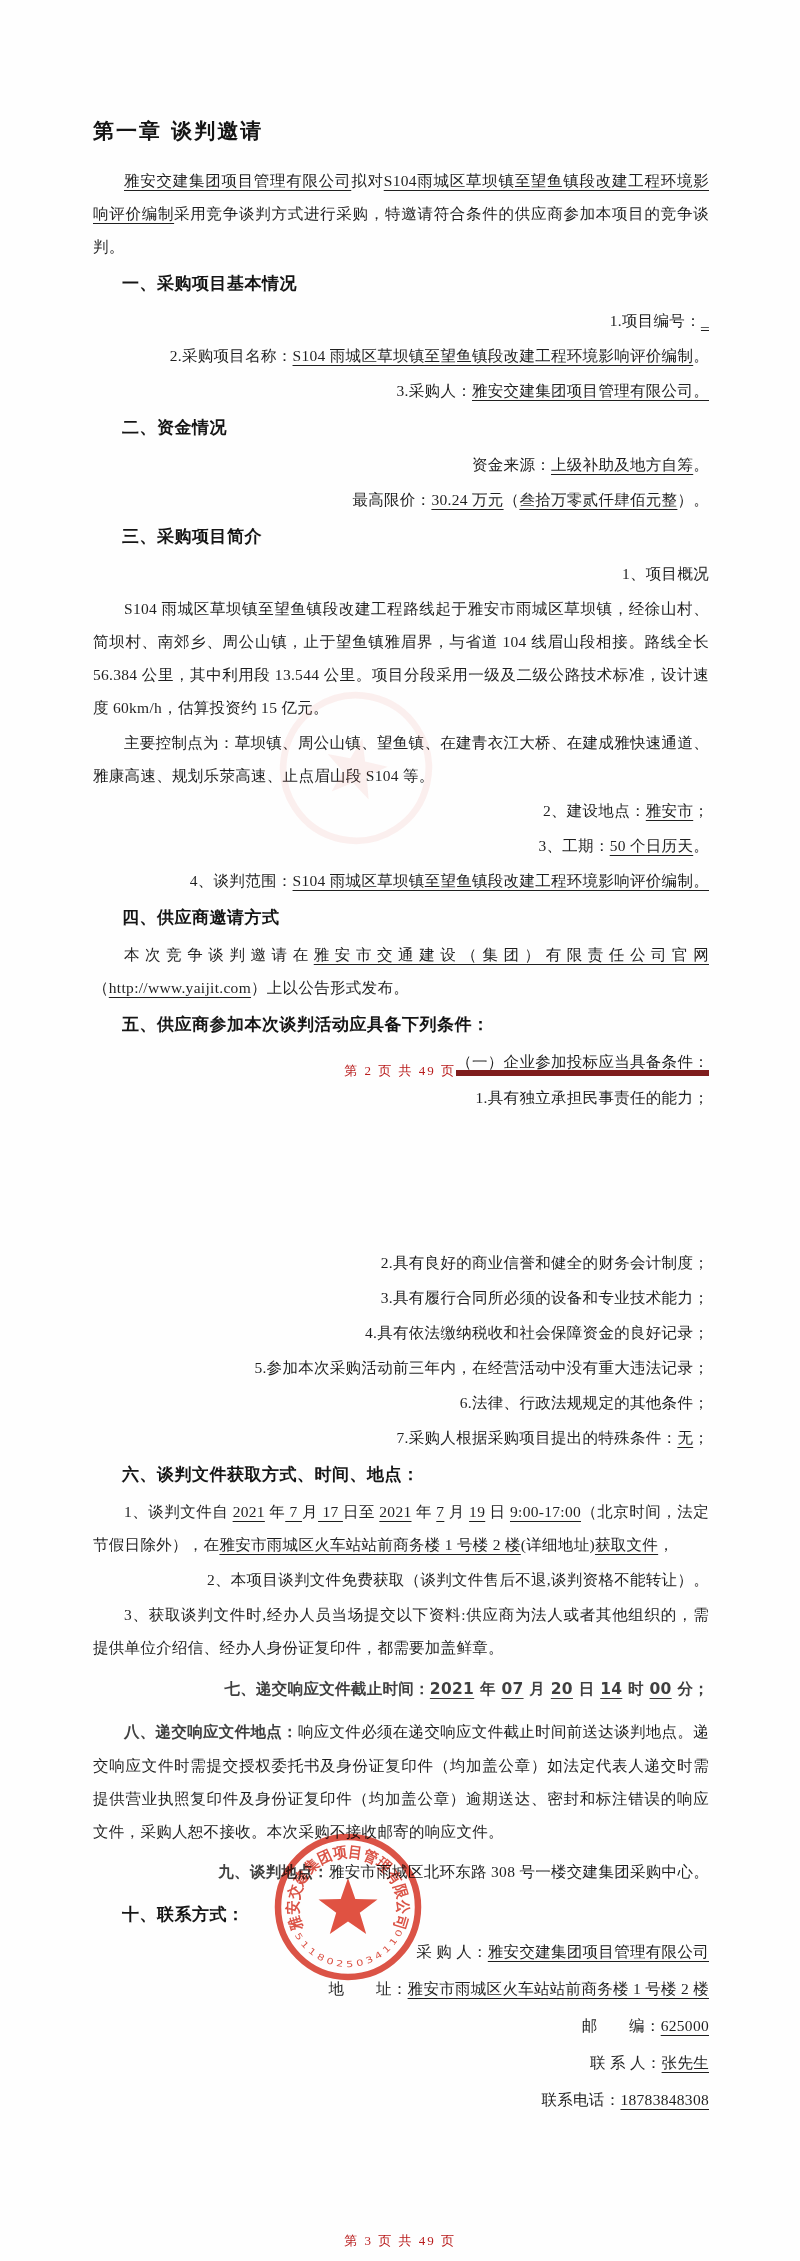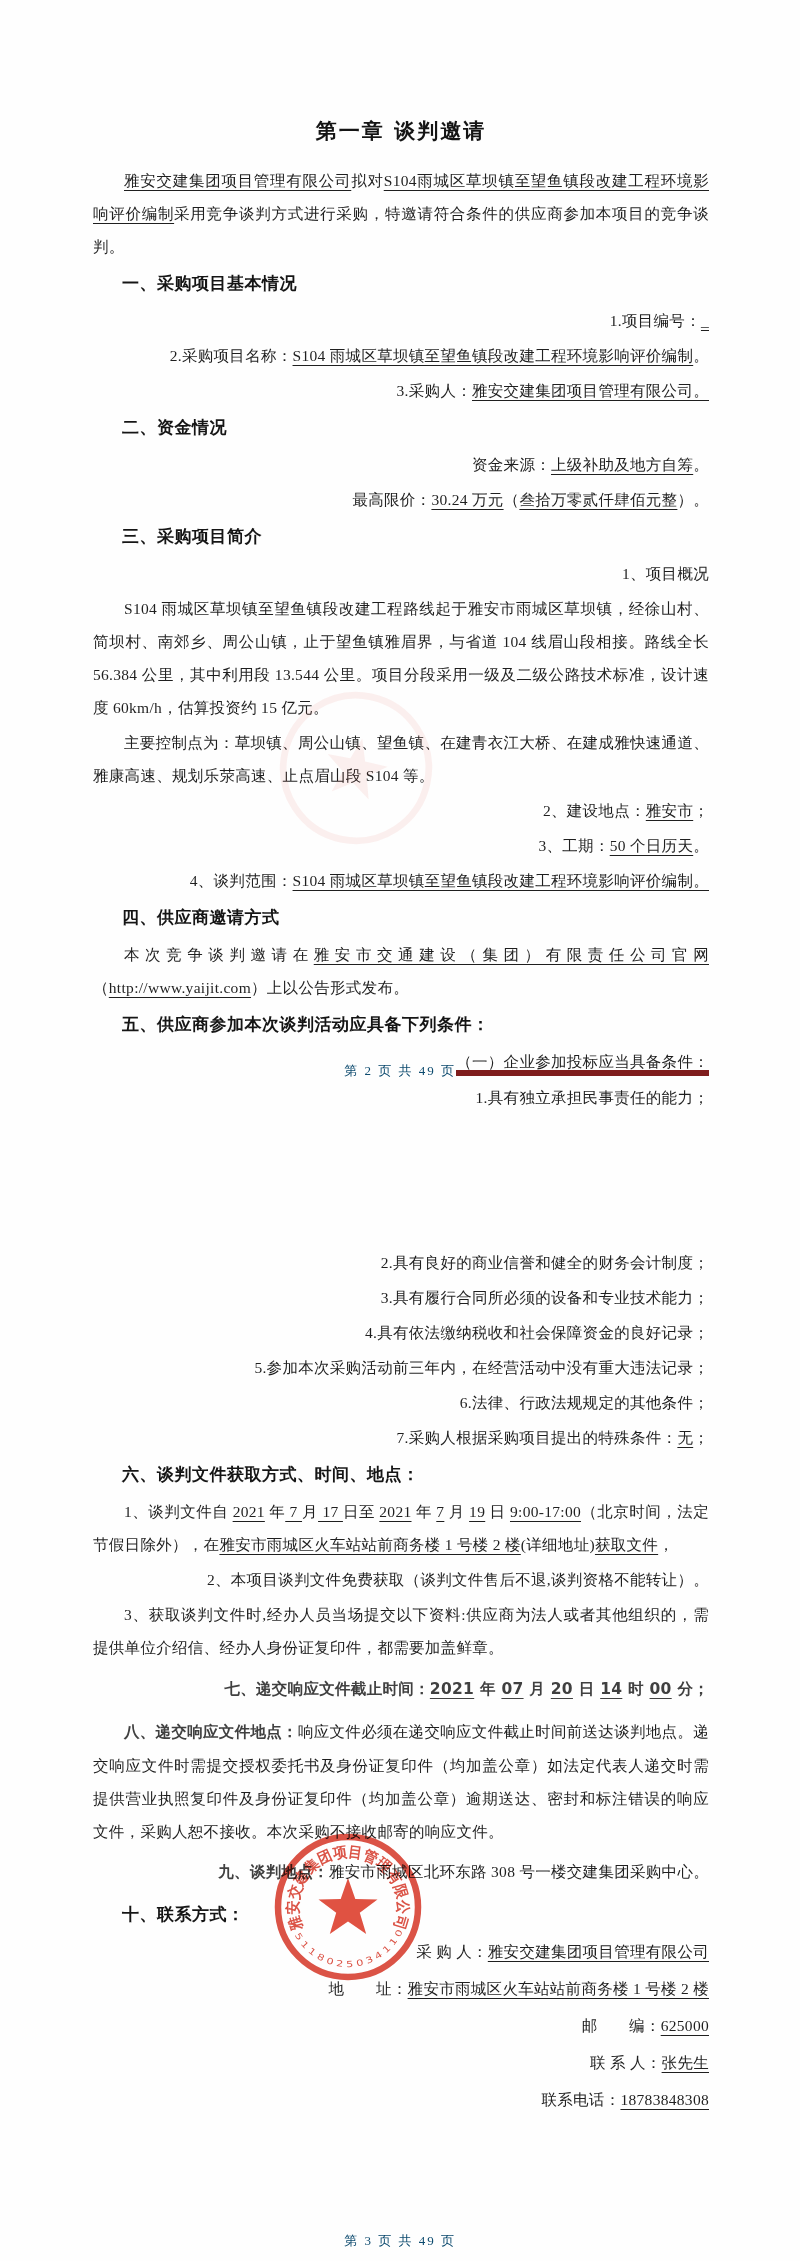--- a/index.html
+++ b/index.html
@@ -7,40 +7,40 @@
     width:800px;height:2261px;position:relative;overflow:hidden;
     background:#fefefe;color:#1f1f1f;
     font-family:"Liberation Serif","DejaVu Serif",serif;
     font-size:15.5px;line-height:33px;letter-spacing:0.3px;
   }
   .page{position:absolute;left:93px;width:616px;}
   .pg1{top:114px;}
   .pg2{top:1246px;}
   .title{
     font-family:"DejaVu Sans","Liberation Sans",sans-serif;
-    font-weight:bold;font-size:21px;text-align:center;
+    font-weight:bold;font-size:21px;
     margin:0 0 16px 0;line-height:34px;letter-spacing:2px;color:#151515;
   }
   .h{
     font-family:Liberation Mono, monospace;
     font-weight:bold;font-size:17px;line-height:30px;color:#151515;
     margin:7px 0 4px 0;text-indent:1.7em;letter-spacing:0.5px;
   }
   p{margin:0 0 2px 0;text-align:right;}
   .ind{text-indent:2em;}
   .just{text-align:justify;}
   .it{margin-bottom:2px;}
   .sub{text-indent:1.1em;margin-bottom:3px;}
   .sub span{border-bottom:6px solid #7f1d1d;}
   .u{text-decoration:underline;text-decoration-thickness:1px;text-underline-offset:4px;}
   .b{font-family:"DejaVu Sans","Liberation Sans",sans-serif;font-weight:bold;color:#404040;}
   .contact{margin-bottom:4px;margin-left:17px;}
   .footer{
     position:absolute;left:0;width:800px;text-align:center;
-    font-size:13px;line-height:18px;color:#0c4a6e;letter-spacing:2px;
+    font-size:13px;line-height:18px;color:#b91c1c;letter-spacing:2px;
   }
   .f1{top:1062px;}
   .f2{top:2232px;}
   .stamp{position:absolute;left:271px;top:1830px;width:154px;height:154px;
     mix-blend-mode:multiply;opacity:0.88;pointer-events:none;}
   .ghost-stamp{position:absolute;left:276px;top:688px;width:160px;height:160px;
     opacity:0.07;transform:rotate(12deg);pointer-events:none;}
 </style>
 </head>
 <body>

